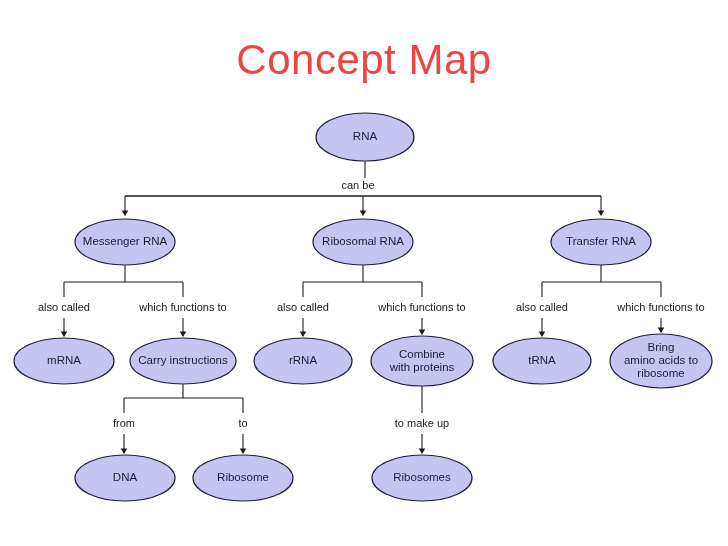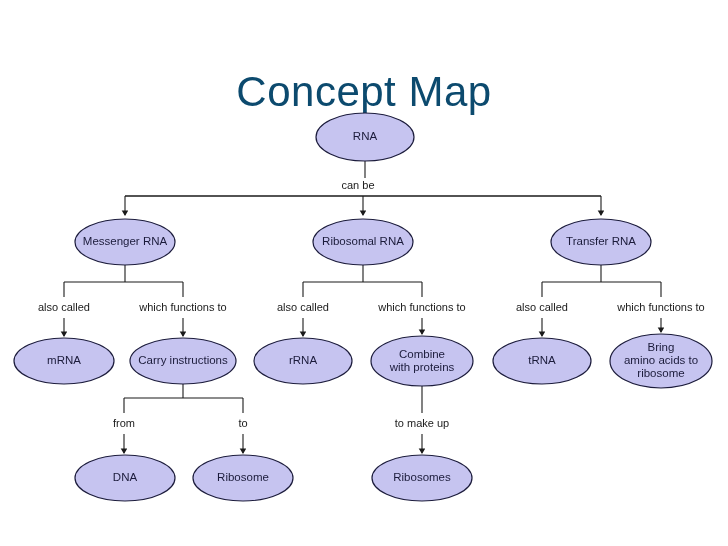--- a/index.html
+++ b/index.html
@@ -17,23 +17,22 @@
   }
   #title {
     position: absolute;
     left: 0;
     top: 36px;
     width: 728px;
     text-align: center;
     font-family: "Liberation Sans", sans-serif;
     font-size: 42px;
     font-weight: 400;
-    color: #0c4a6e;
+    color: #ef4444;
     letter-spacing: 0.5px;
-    margin-top: 32px;
   }
   svg#map {
     position: absolute;
     left: 0;
     top: 0;
     width: 728px;
     height: 546px;
   }
   .node-ellipse {
     stroke-width: 1.2px;

